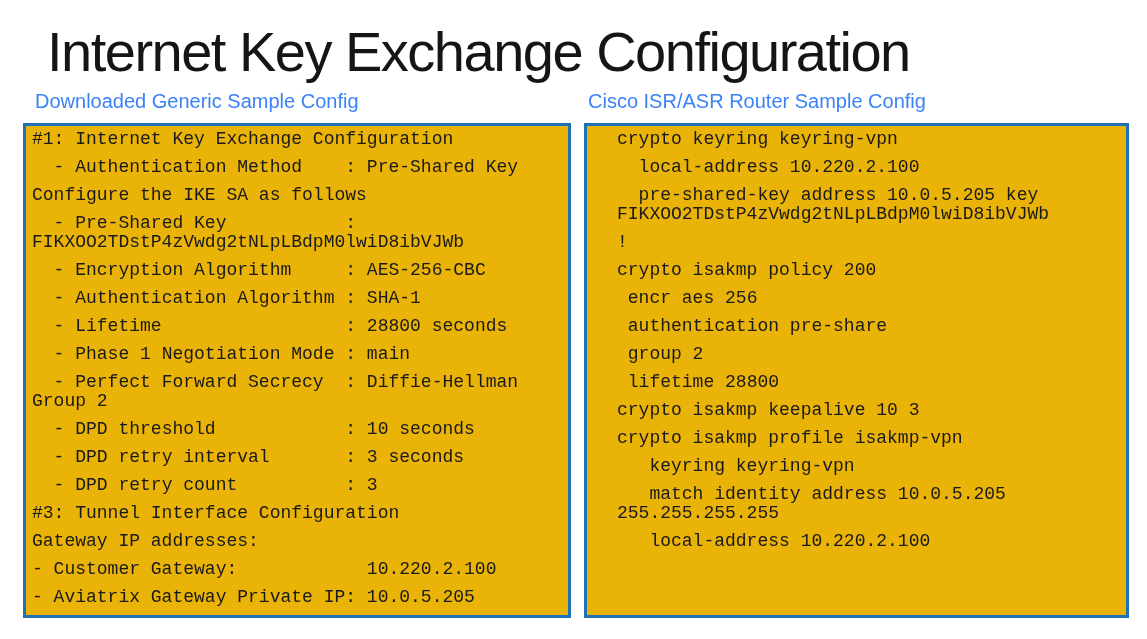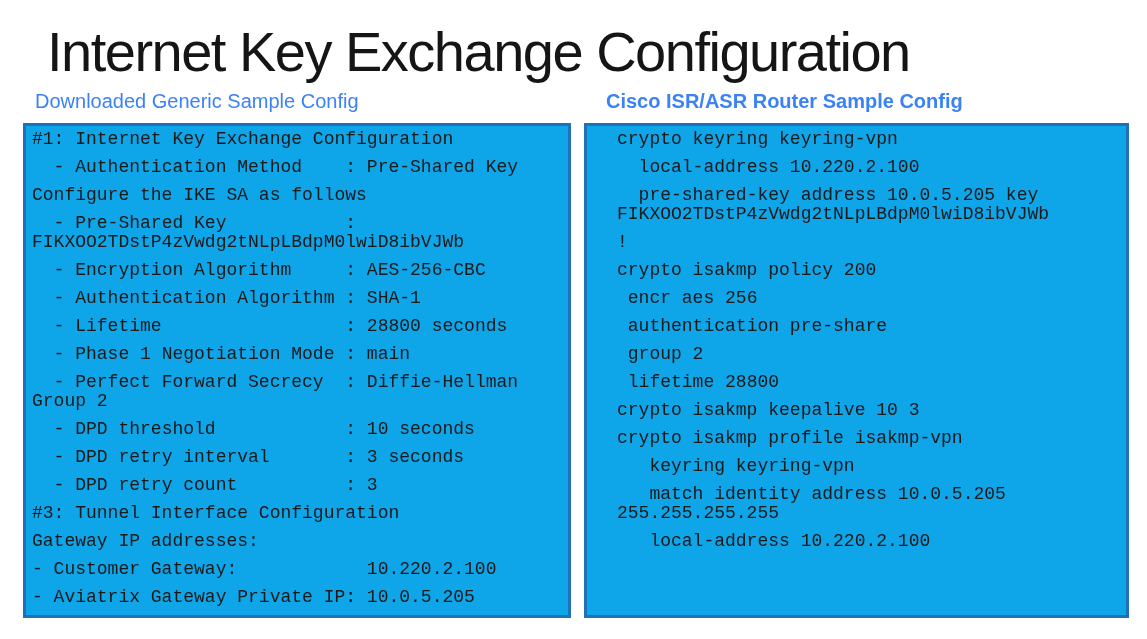--- a/index.html
+++ b/index.html
@@ -31,28 +31,28 @@
   .panel-header {
     position: absolute;
     top: 90px;
     margin: 0;
     font-size: 20px;
     font-weight: 400;
     color: #3b82f6;
     white-space: nowrap;
   }
   .panel-header.left  { left: 35px; }
-  .panel-header.right { left: 606px; font-weight: bold; }
+  .panel-header.right { left: 588px; }
   .code-box {
     position: absolute;
     top: 123px;
     height: 495px;
     box-sizing: border-box;
     border: 3px solid var(--accent, #1F72B8);
-    background: #0ea5e9;
+    background: #eab308;
     padding: 4px 6px 0 6px;
     overflow: hidden;
     font-family: "Liberation Mono", "DejaVu Sans Mono", monospace;
     font-size: 18px;
     line-height: 19px;
     color: #1a1a1a;
   }
   .code-box.left  { left: 23px;  width: 548px; }
   .code-box.right { left: 584px; width: 545px; padding-left: 30px; }
   .code-line {

